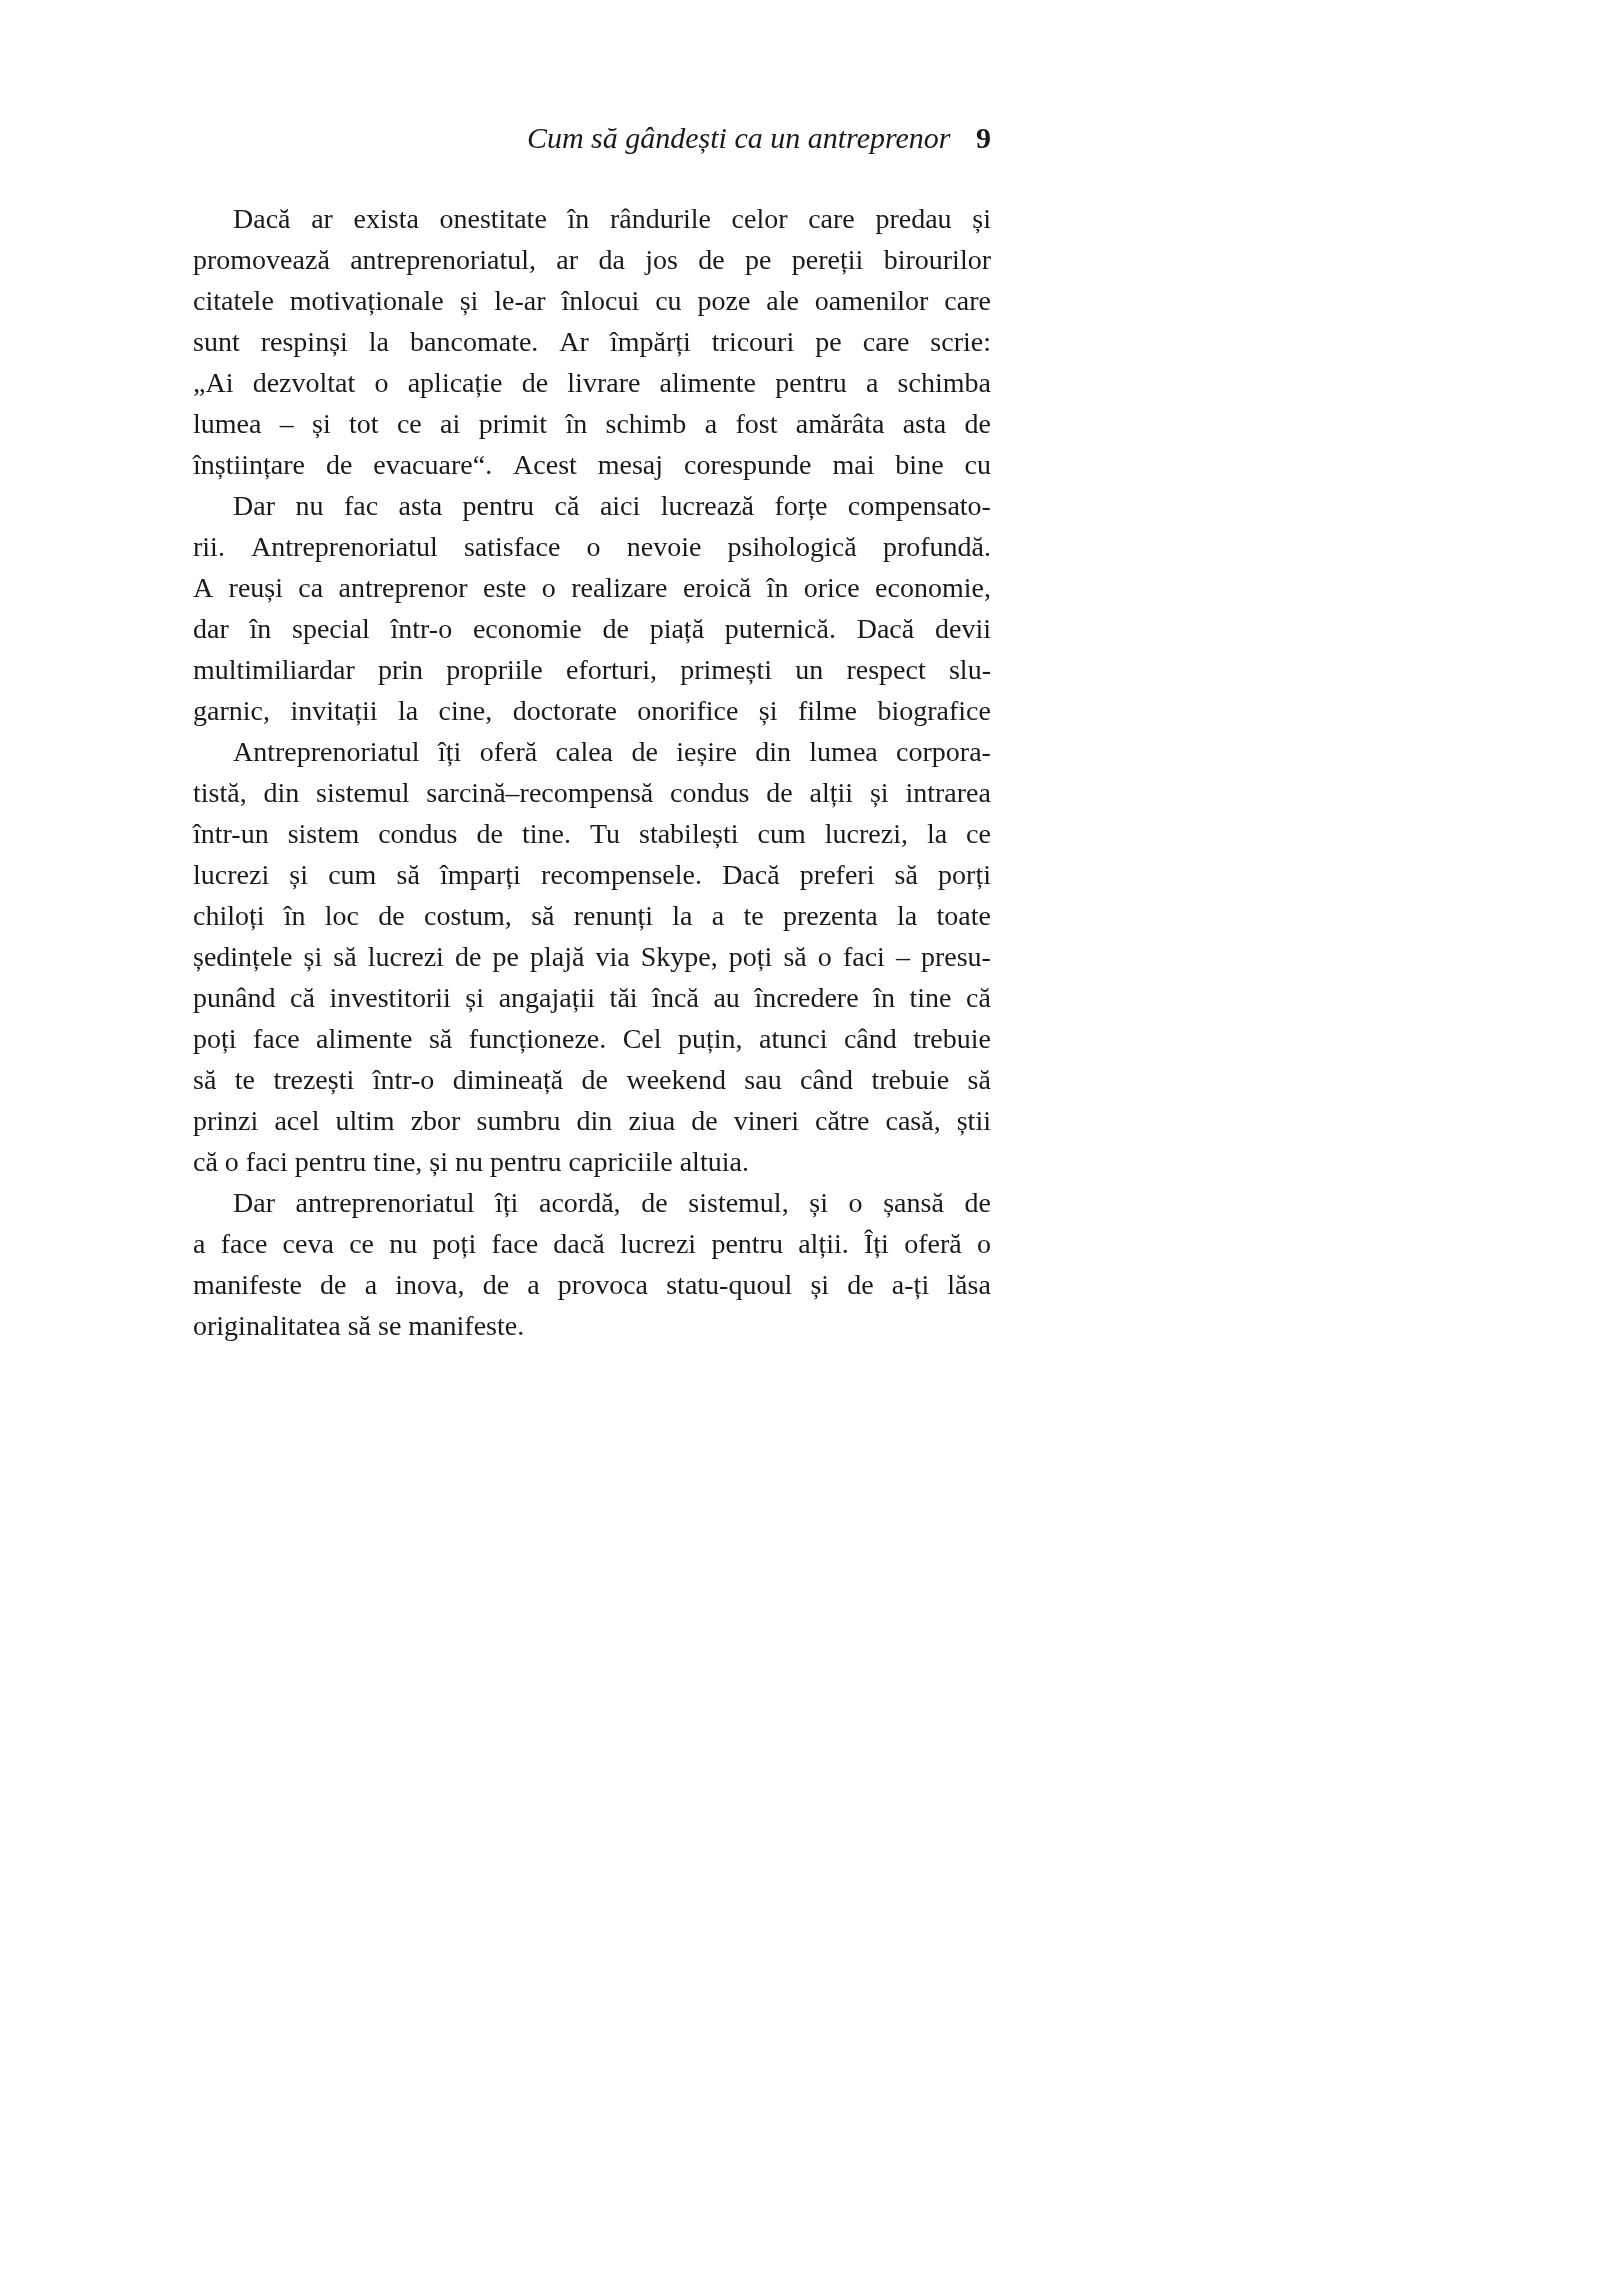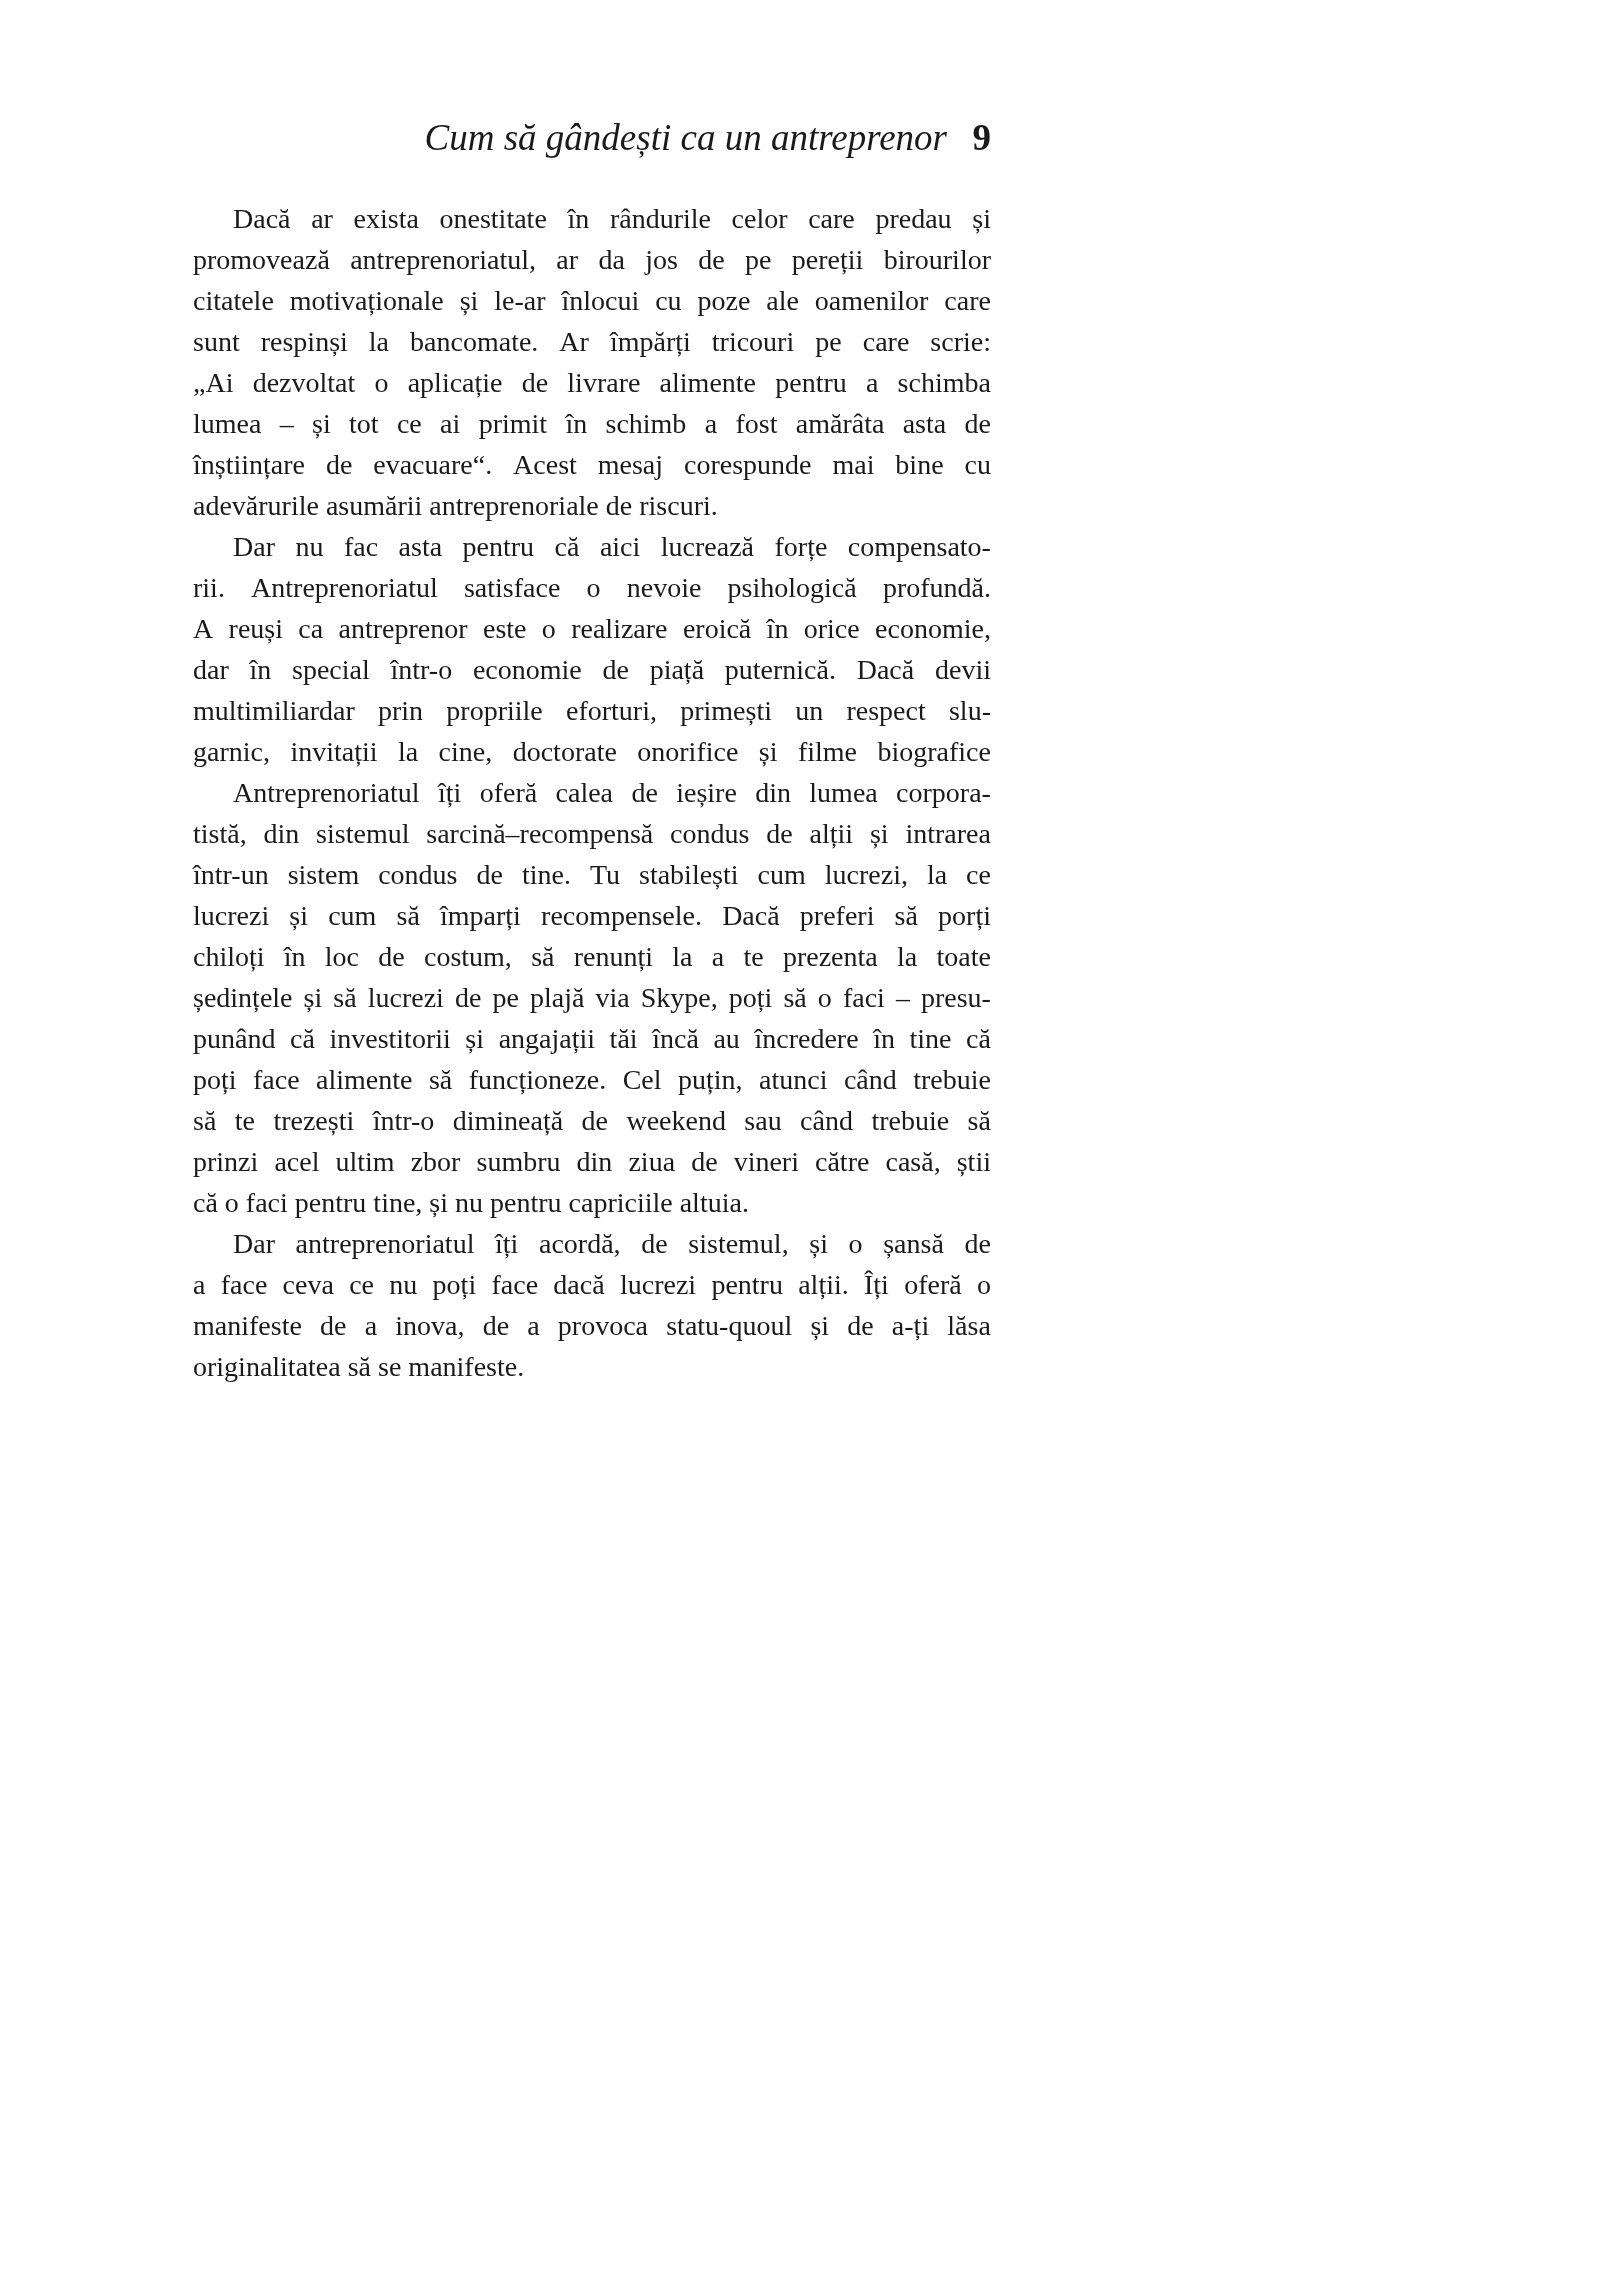--- a/index.html
+++ b/index.html
@@ -20,21 +20,21 @@
     position: absolute;
     left: 193px;
     top: 120px;
     width: 798px;
   }
   .running-header {
     display: flex;
     justify-content: flex-end;
     align-items: flex-start;
     gap: 25.5px;
-    font-size: 37px;
+    font-size: 30px;
     line-height: 35px;
     margin-bottom: 43px;
   }
   .running-title {
     font-style: italic;
   }
   .page-number {
     font-style: normal;
     font-weight: 600;
   }
@@ -157,21 +157,20 @@
             <span>înștiințare</span>
             <span>de</span>
             <span>evacuare“.</span>
             <span>Acest</span>
             <span>mesaj</span>
             <span>corespunde</span>
             <span>mai</span>
             <span>bine</span>
             <span>cu</span>
           </div>
-          <div class="line rag">adevărurile asumării antreprenoriale de riscuri.</div>
         </div>
         <div class="paragraph">
           <div class="line indent fill">
             <span>Dar</span>
             <span>nu</span>
             <span>fac</span>
             <span>asta</span>
             <span>pentru</span>
             <span>că</span>
             <span>aici</span>

